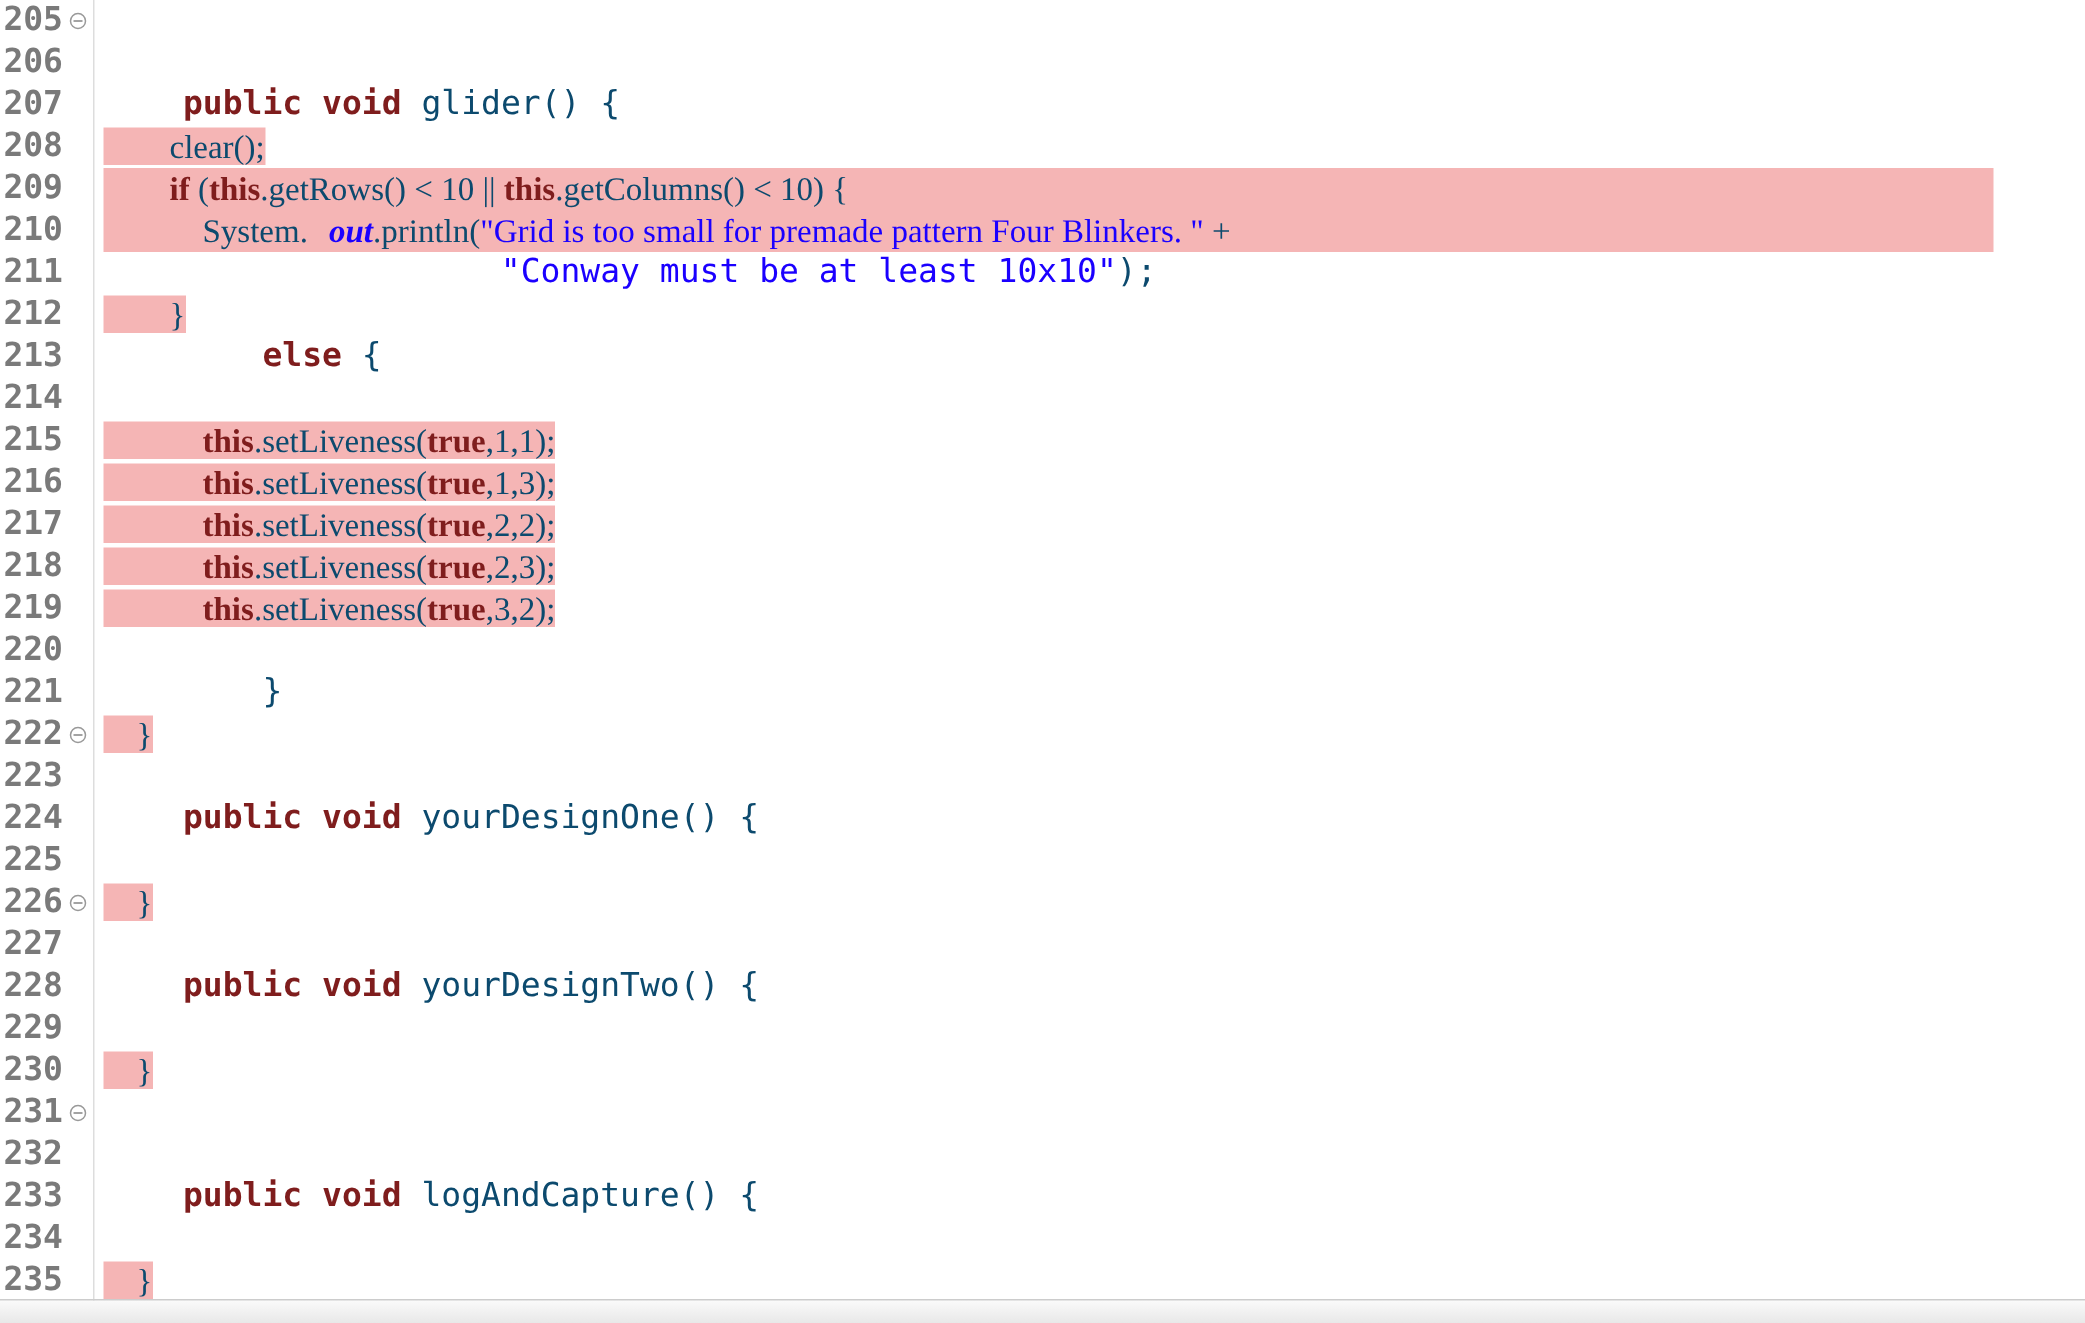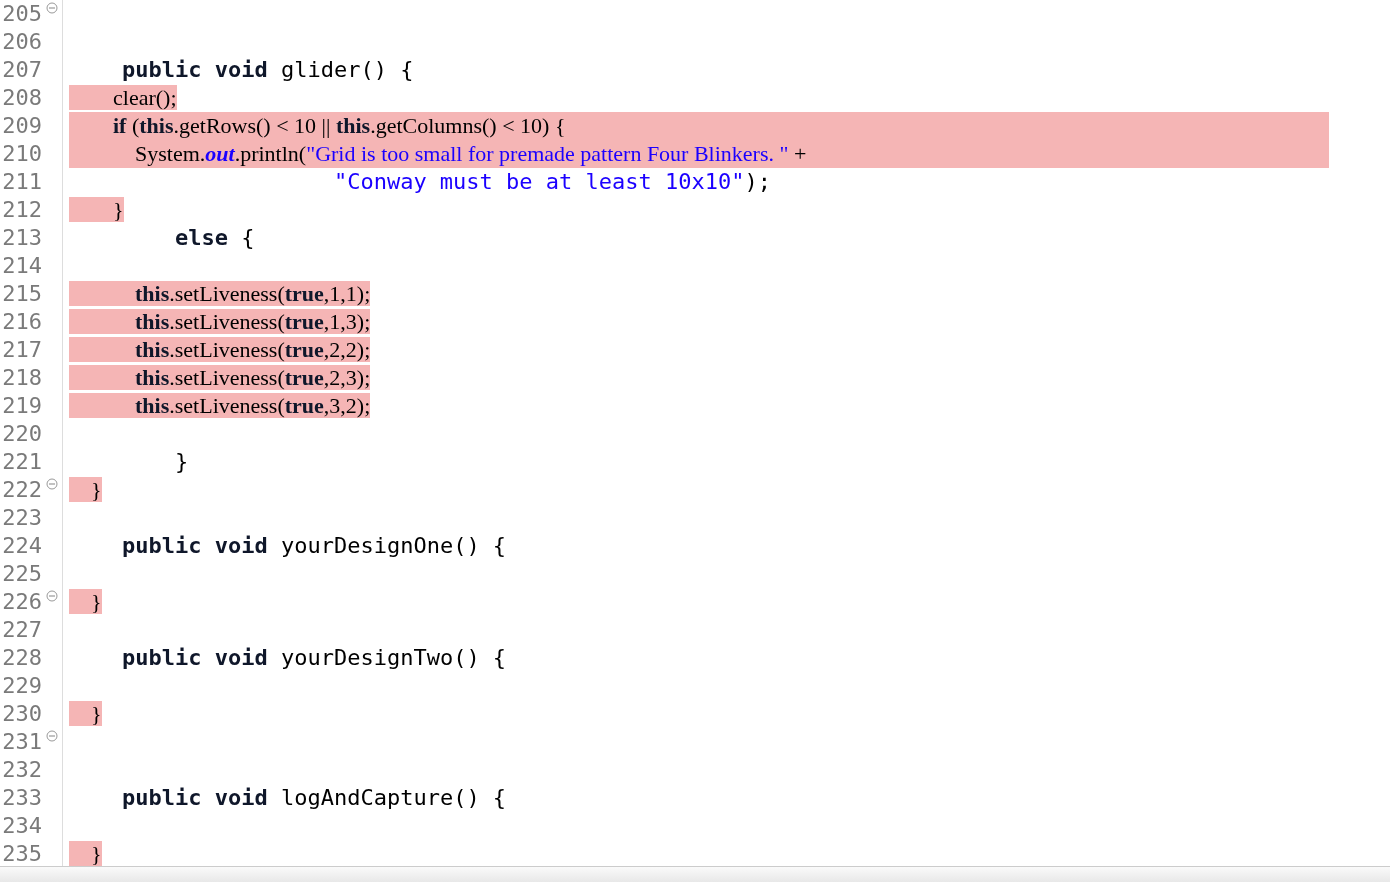--- a/index.html
+++ b/index.html
@@ -18,24 +18,25 @@
     .gutter {
       background: #ffffff;
       text-align: right;
       color: #7a7a7a;
       user-select: none;
       flex-shrink: 0;
       border-right: 1px solid #ddd;
     }
     .gutter-line {
       display: flex;
-      align-items: flex-start;
+      align-items: center;
       justify-content: flex-end;
       height: 28px;
       padding-right: 2px;
+      font-weight: bold;
     }
     .line-number {
       width: 42px;
       text-align: right;
     }
     .fold-icon {
       width: 16px;
       height: 16px;
       display: inline-flex;
       align-items: center;
@@ -53,33 +54,34 @@
     }
     .code-line {
       height: 28px;
       position: relative;
     }
     .highlight {
       background: #f5b5b5;
       font-family: Liberation Serif, serif;
     }
     .kw {
-      color: #0f172a;
+      color: #7f1d1d;
       font-weight: bold;
     }
     .str {
       color: #1b00ff;
     }
     .static-field {
       color: #1b00ff;
       font-style: italic;
       font-weight: bold;
+      margin-left: 14px;
     }
     .plain {
-      color: #000000;
+      color: #0c4a6e;
       text-align: right;
     }
     .scrollbar {
       position: fixed;
       bottom: 0;
       left: 0;
       right: 0;
       height: 16px;
       background: linear-gradient(#fafafa, #e8e8e8);
       border-top: 1px solid #ccc;

